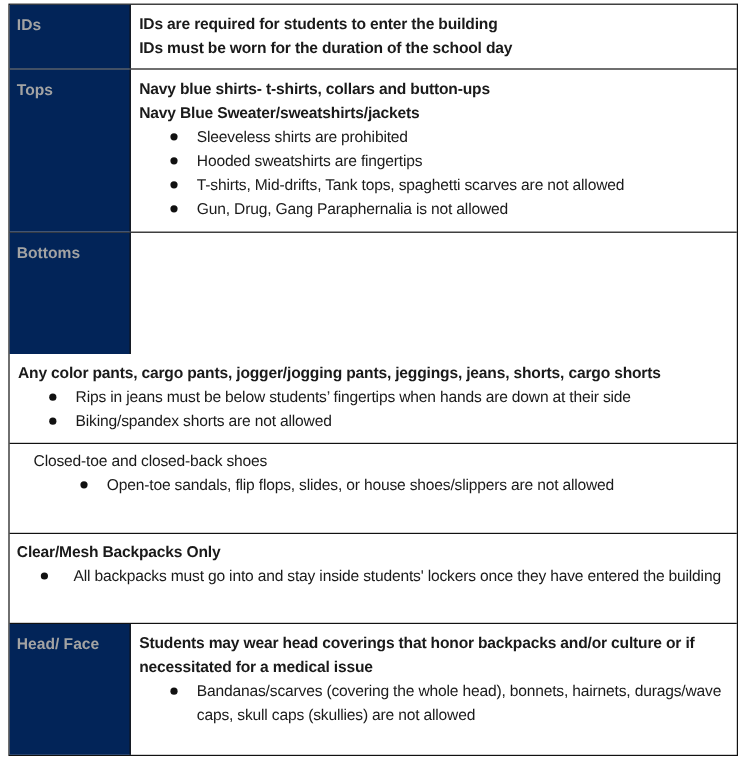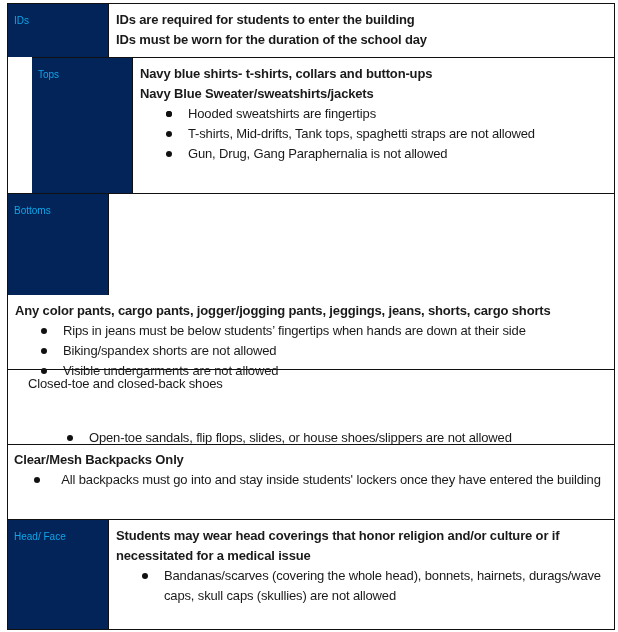--- a/index.html
+++ b/index.html
@@ -2,35 +2,35 @@
 <html><head>
 <meta charset="utf-8">
 <style>
   html, body { margin: 0; padding: 0; background: #ffffff; }
   body { width: 618px; height: 632px; position: relative; overflow: hidden;
          font-family: "Liberation Sans", sans-serif; color: #1a1a1a; }
   .table { position: absolute; left: 7px; top: 3px; width: 608px;
            border: 1.5px solid #111; box-sizing: border-box; }
   .row { display: flex; border-top: 1.5px solid #111; box-sizing: border-box; }
   .row:first-child { border-top: none; }
-  .label { width: 101px; flex: 0 0 101px; background: #022458; color: #0ea5e9;
-           font-weight: normal; font-size: 10px; line-height: 20px;
+  .label { width: 101px; flex: 0 0 101px; background: #022458; color: #a3a3a3;
+           font-weight: bold; font-size: 13px; line-height: 20px;
            padding: 7px 6px 4px 6px; box-sizing: border-box;
            border-right: 1.5px solid #111; }
   .content { flex: 1; padding: 6px 8px 6px 7px; font-size: 13px; line-height: 20px;
              box-sizing: border-box; letter-spacing: -0.15px; }
   .bold { font-weight: bold; }
   ul { margin: 0; padding: 0; list-style: none; }
   li { position: relative; padding-left: 48px; }
   li .dot { position: absolute; left: 26px; top: 7px; width: 6px; height: 6px;
             border-radius: 50%; background: #111; }
-  ul.deep li { padding-left: 61px; margin-top: 34px; }
+  ul.deep li { padding-left: 61px; }
   ul.deep li .dot { left: 39px; }
   .r-ids { height: 53px; }
-  .r-tops { height: 136px; margin-left: 24px; }
+  .r-tops { height: 136px; }
   .r-bottoms { height: 176px; flex-direction: column; }
   .r-shoes { height: 75px; }
   .r-bags { height: 75px; }
   .r-head { height: 110px; }
   .shoes-content { padding-left: 20px; padding-top: 4px; }
   .bags-content { padding-left: 6px; padding-top: 5px; }
   .bags-content ul li { padding-left: 42px; text-align: center; }
   .bags-content ul li .dot { left: 20px; }
 </style>
 </head>
@@ -45,36 +45,35 @@
       <div class="bold">IDs must be worn for the duration of the school day</div>
     </div>
   </div>
 
   <div class="row r-tops">
     <div class="label">Tops</div>
     <div class="content">
       <div class="bold">Navy blue shirts- t-shirts, collars and button-ups</div>
       <div class="bold">Navy Blue Sweater/sweatshirts/jackets</div>
       <ul>
-        <li><span class="dot"></span></li>
+        <li><span class="dot"></span><span>Sleeveless shirts are prohibited</span></li>
         <li><span class="dot"></span><span>Hooded sweatshirts are fingertips</span></li>
-        <li><span class="dot"></span><span>T-shirts, Mid-drifts, Tank tops, spaghetti straps are not allowed</span></li>
+        <li><span class="dot"></span><span>T-shirts, Mid-drifts, Tank tops, spaghetti scarves are not allowed</span></li>
         <li><span class="dot"></span><span>Gun, Drug, Gang Paraphernalia is not allowed</span></li>
       </ul>
     </div>
   </div>
 
   <div class="row r-bottoms">
     <div class="label">Bottoms</div>
     <div class="content">
       <div class="bold">Any color pants, cargo pants, jogger/jogging pants, jeggings, jeans, shorts, cargo shorts</div>
       <ul>
         <li><span class="dot"></span><span>Rips in jeans must be below students’ fingertips when hands are down at their side</span></li>
         <li><span class="dot"></span><span>Biking/spandex shorts are not allowed</span></li>
-        <li><span class="dot"></span><span>Visible undergarments are not allowed</span></li>
       </ul>
     </div>
   </div>
 
   <div class="row r-shoes">
     <div class="content shoes-content">
       <div>Closed-toe and closed-back shoes</div>
       <ul class="deep">
         <li><span class="dot"></span><span>Open-toe sandals, flip flops, slides, or house shoes/slippers are not allowed</span></li>
       </ul>
@@ -86,20 +85,20 @@
       <div class="bold">Clear/Mesh Backpacks Only</div>
       <ul>
         <li><span class="dot"></span><span>All backpacks must go into and stay inside students' lockers once they have entered the building</span></li>
       </ul>
     </div>
   </div>
 
   <div class="row r-head">
     <div class="label">Head/ Face</div>
     <div class="content">
-      <div class="bold">Students may wear head coverings that honor religion and/or culture or if necessitated for a medical issue</div>
+      <div class="bold">Students may wear head coverings that honor backpacks and/or culture or if necessitated for a medical issue</div>
       <ul>
         <li><span class="dot"></span><span>Bandanas/scarves (covering the whole head), bonnets, hairnets, durags/wave caps, skull caps (skullies) are not allowed</span></li>
       </ul>
     </div>
   </div>
 
 </div>
 
 </body></html>

